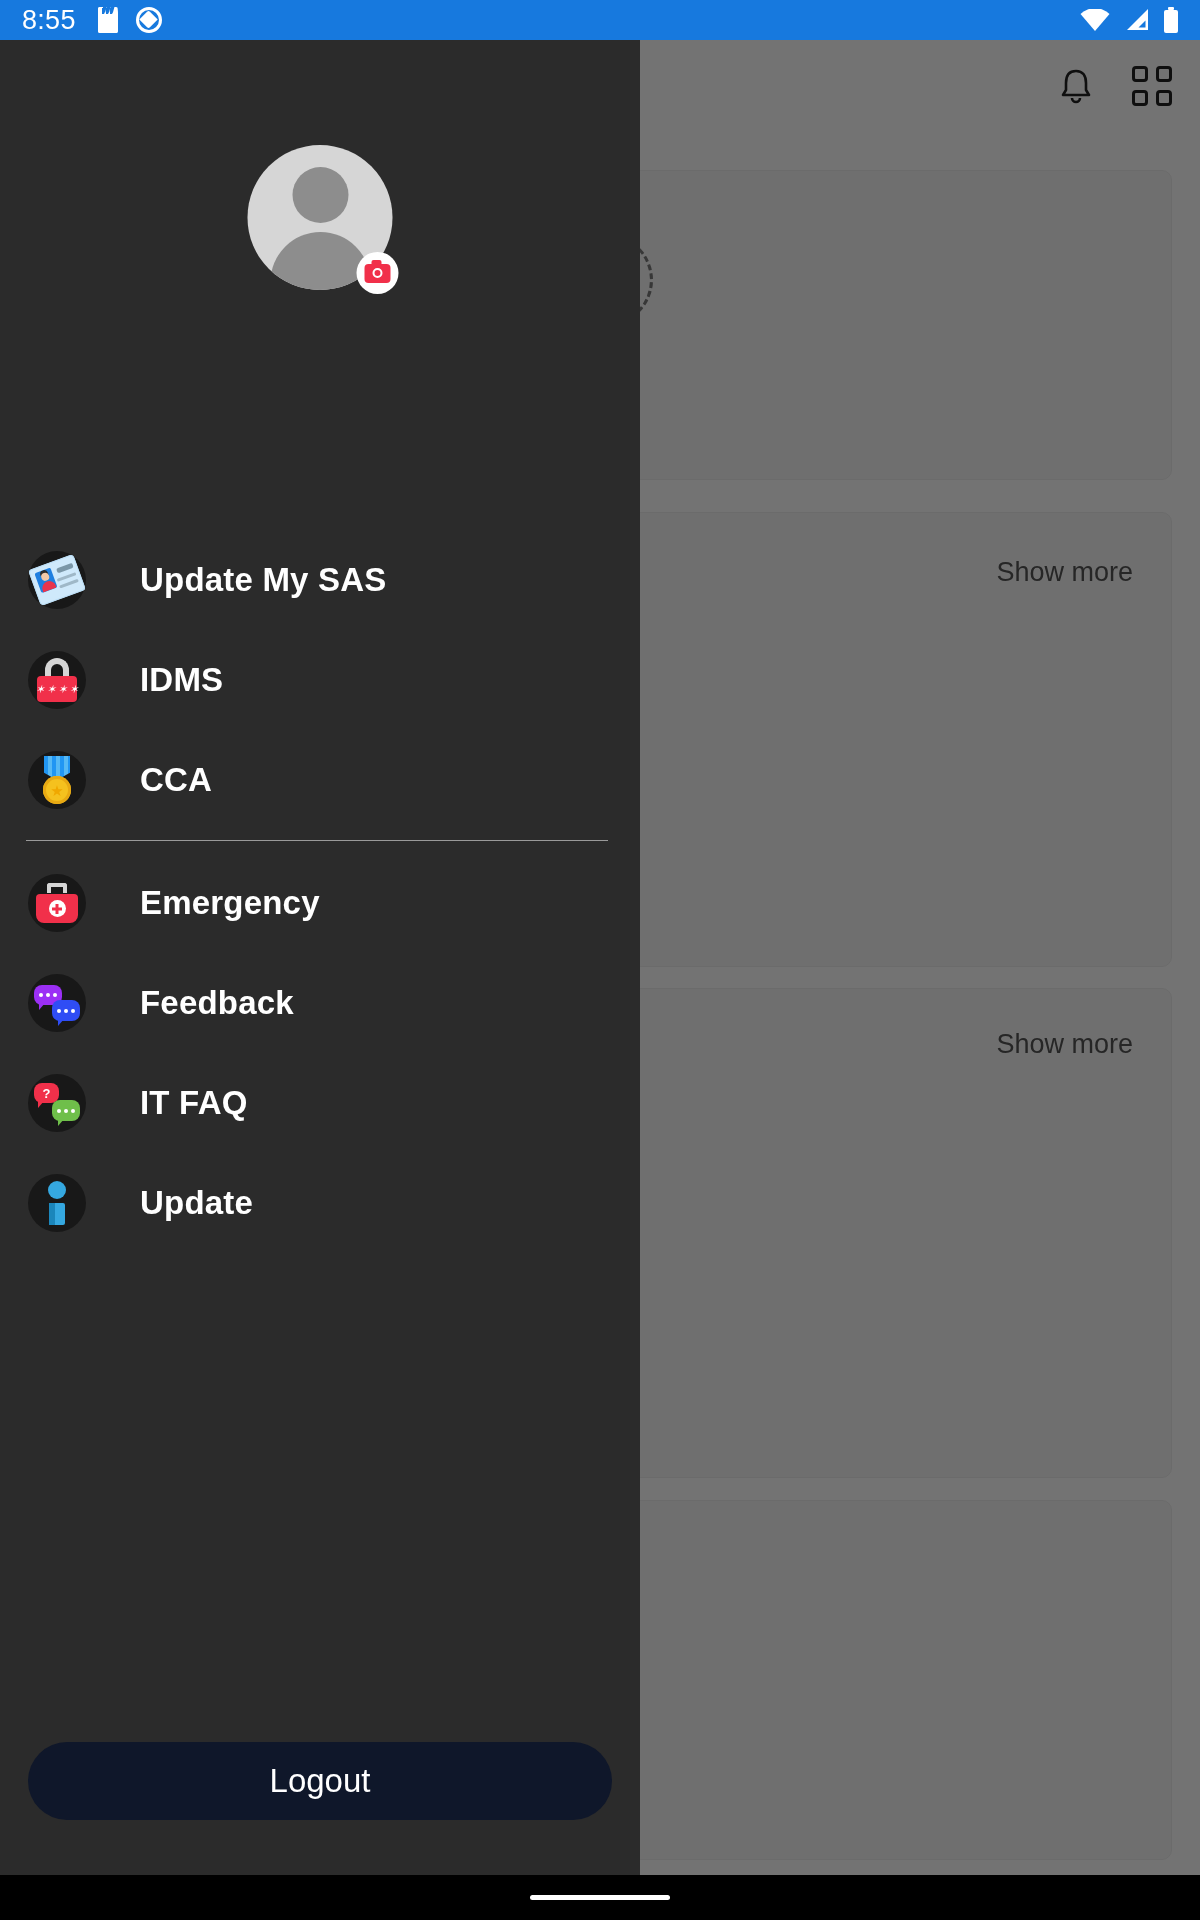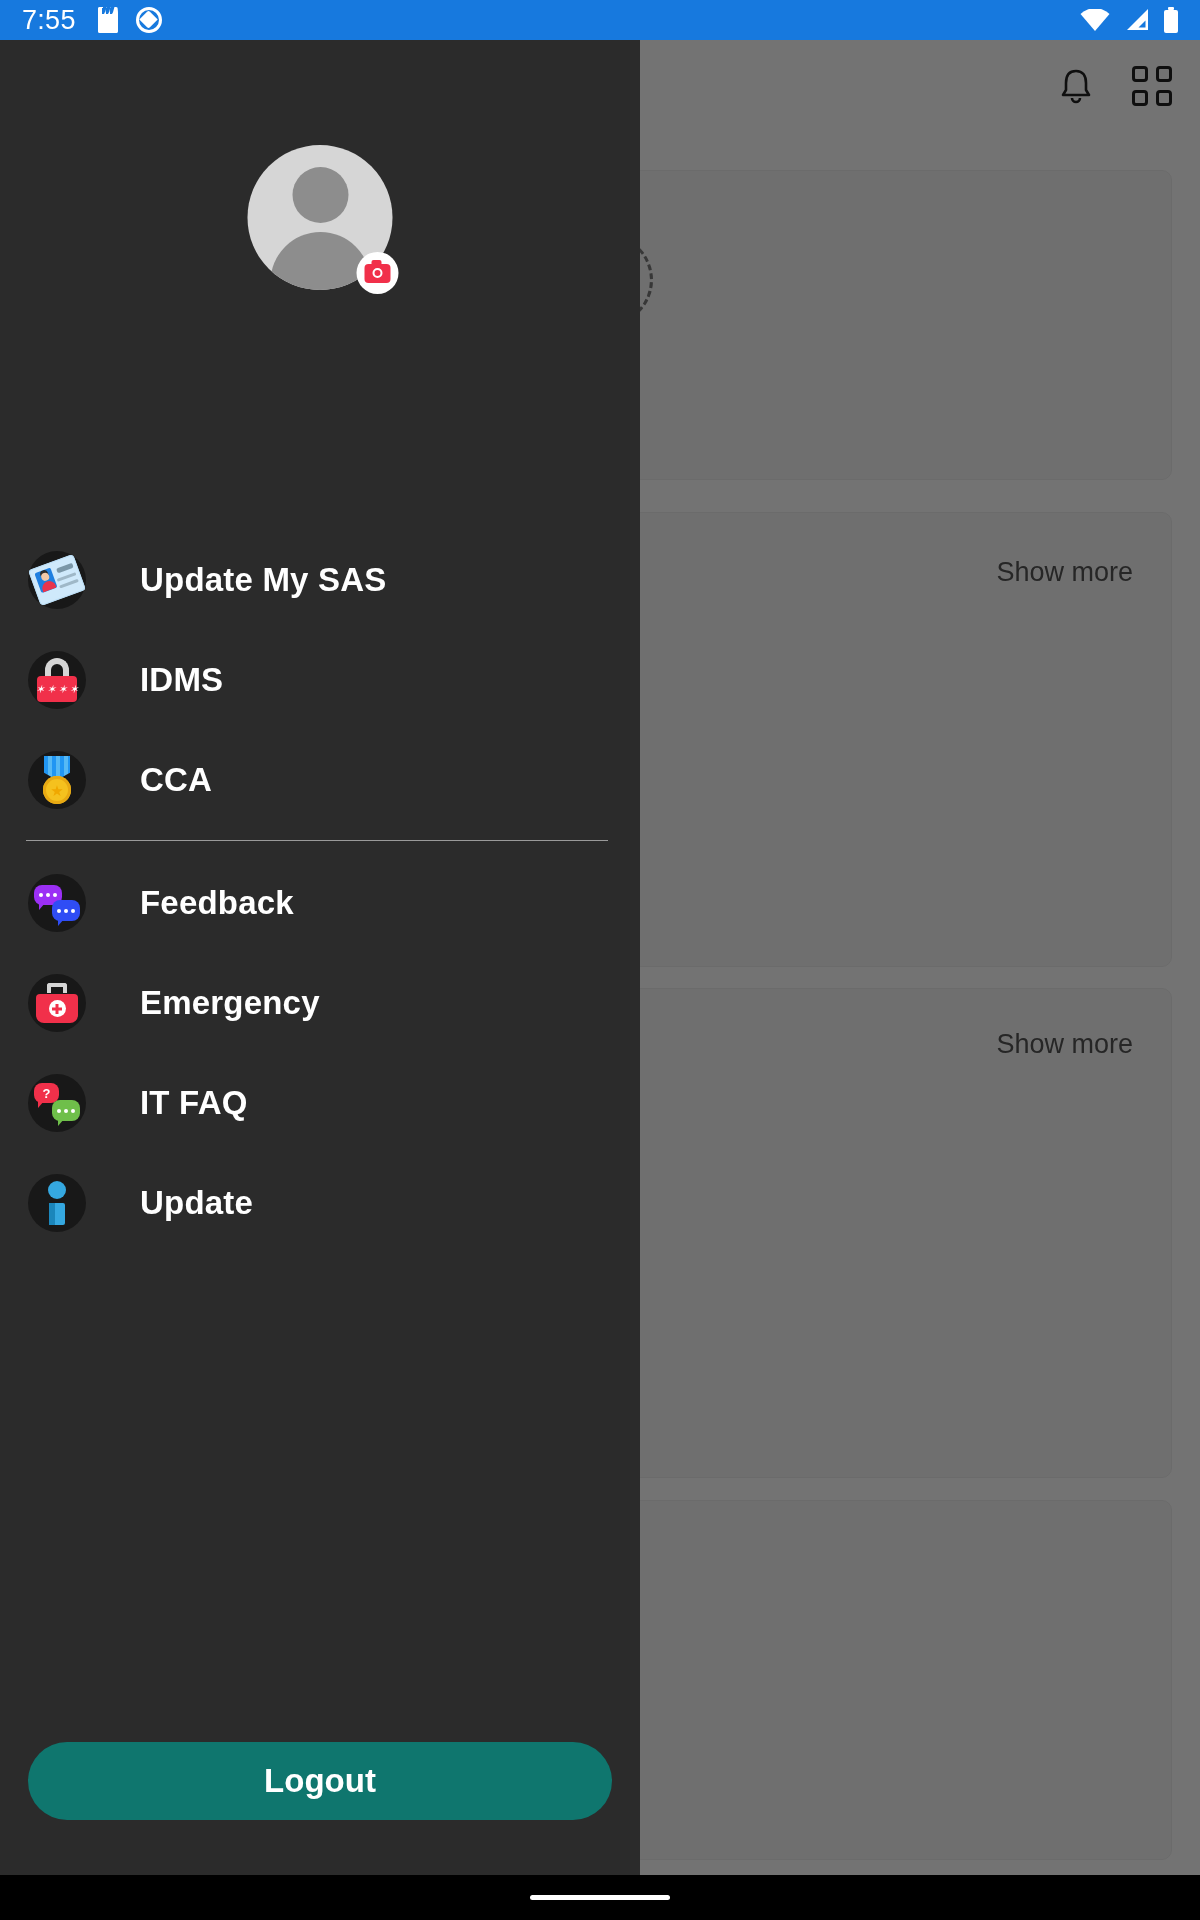--- a/index.html
+++ b/index.html
@@ -288,22 +288,22 @@
   .ic-info .stem{
     position:absolute; bottom:0; left:50%; transform:translateX(-50%);
     width:16px; height:22px; background:#35a8e0; border-radius:2px;
   }
   .ic-info .stem:before{
     content:""; position:absolute; left:0; top:0; width:6px; height:22px; background:#1b86bb;
   }
 
   .logout{
     position:absolute; left:28px; bottom:55px; width:584px; height:78px;
-    background:#0f766e; border:none; border-radius:42px;
-    color:#fff; font-size:33px; font-weight:bold;
+    background:#0f172a; border:none; border-radius:42px;
+    color:#fff; font-size:33px; font-weight:normal;
     display:flex; align-items:center; justify-content:center; cursor:pointer;
   }
 
   
   .navbar{
     position:absolute; bottom:0; left:0; width:1200px; height:45px;
     background:#000; z-index:70; display:flex; align-items:center; justify-content:center;
   }
   .nav-pill{ width:140px; height:5px; border-radius:3px; background:#fff; }
 </style>
@@ -425,51 +425,51 @@
             <span class="coin">★</span>
           </span>
         </span>
         <span class="menu-label">CCA</span>
       </div>
 
       <div class="menu-divider"></div>
 
       <div class="menu-item">
         <span class="menu-ico">
-          <span class="ic-chat">
-            <span class="bubble b-purple">
-                <i></i>
-                <i></i>
-                <i></i>
-              </span>
-            <span class="bubble b-blue">
-                <i></i>
-                <i></i>
-                <i></i>
-              </span>
-          </span>
-        </span>
-        <span class="menu-label">Feedback</span>
-      </div>
-
-      <div class="menu-item">
-        <span class="menu-ico">
           <span class="ic-kit">
             <span class="handle"></span>
             <span class="box">
                 <span class="cross"></span>
               </span>
           </span>
         </span>
         <span class="menu-label">Emergency</span>
       </div>
 
       <div class="menu-item">
         <span class="menu-ico">
           <span class="ic-chat">
+            <span class="bubble b-purple">
+                <i></i>
+                <i></i>
+                <i></i>
+              </span>
+            <span class="bubble b-blue">
+                <i></i>
+                <i></i>
+                <i></i>
+              </span>
+          </span>
+        </span>
+        <span class="menu-label">Feedback</span>
+      </div>
+
+      <div class="menu-item">
+        <span class="menu-ico">
+          <span class="ic-chat">
             <span class="bubble b-red">?</span>
             <span class="bubble b-green">
                 <i></i>
                 <i></i>
                 <i></i>
               </span>
           </span>
         </span>
         <span class="menu-label">IT FAQ</span>
       </div>
@@ -483,21 +483,21 @@
         </span>
         <span class="menu-label">Update</span>
       </div>
 
     </div>
 
     <button class="logout">Logout</button>
   </div>
 
   <div class="statusbar">
-    <span class="sb-time">7:55</span>
+    <span class="sb-time">8:55</span>
     <span class="sb-left-icons">
       <span class="ico-sd">
         <span class="ico-sd-body"></span>
         <span class="ico-sd-teeth">
             <i></i>
             <i></i>
             <i></i>
           </span>
       </span>
       <span class="ico-qs"></span>

